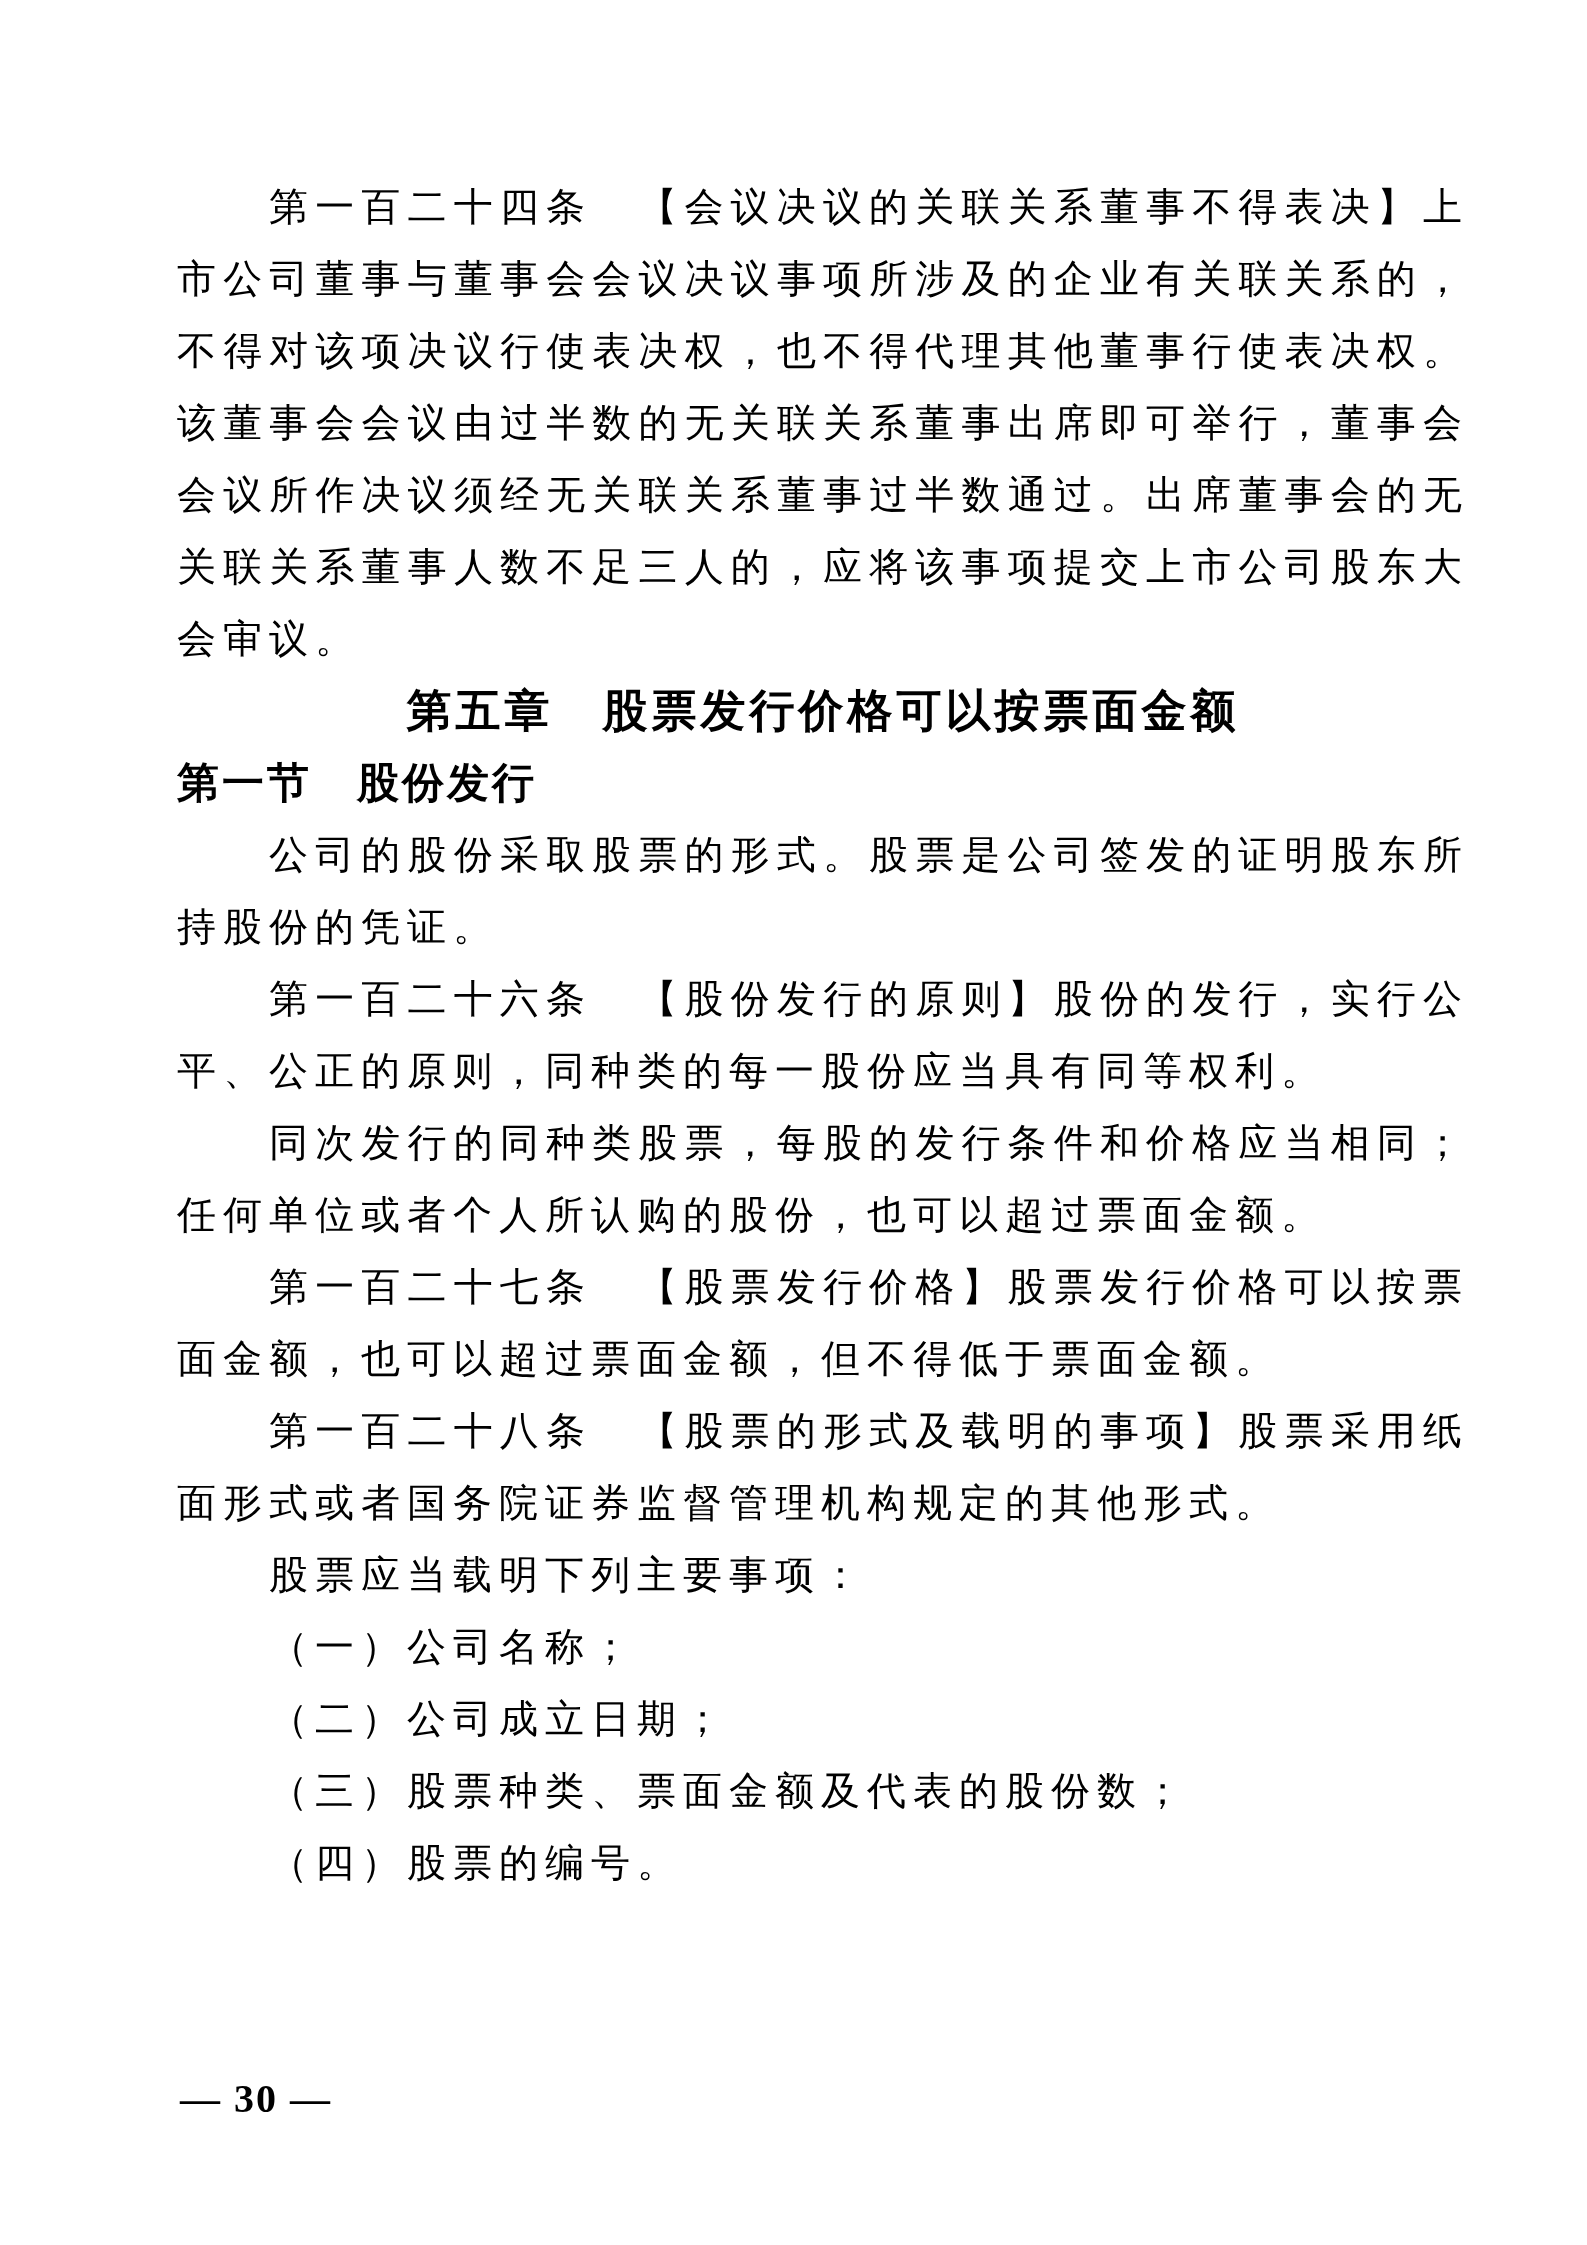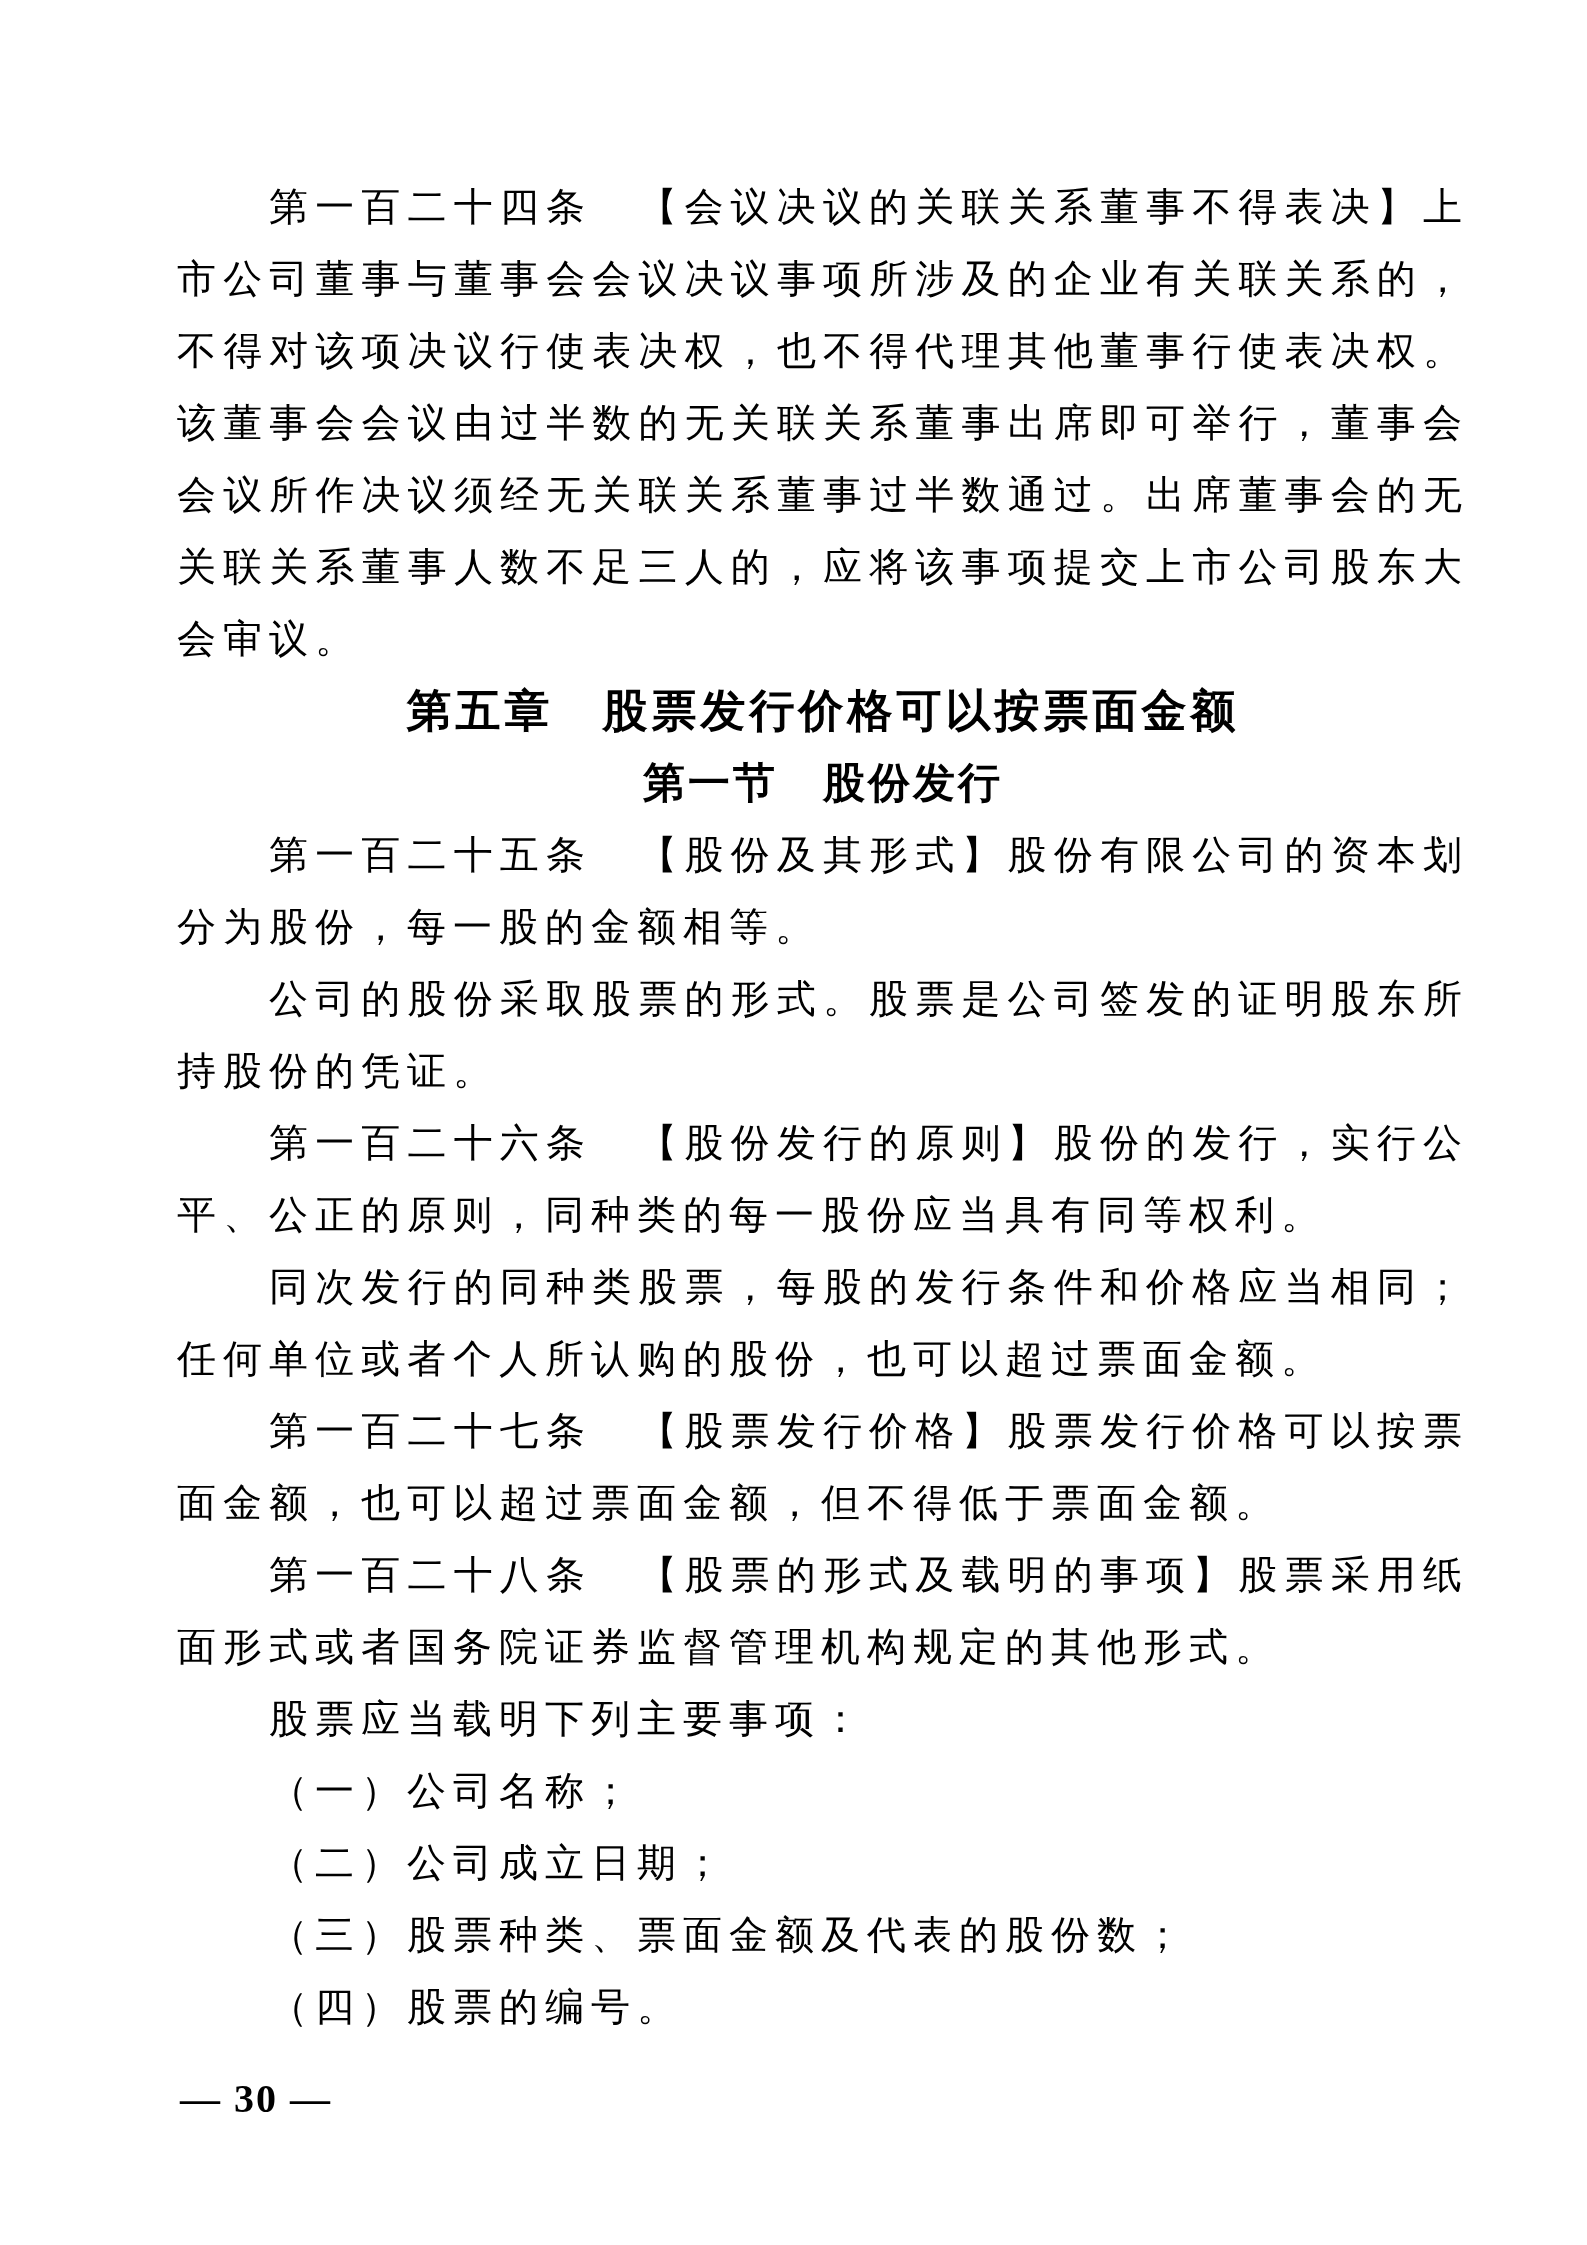--- a/index.html
+++ b/index.html
@@ -42,21 +42,21 @@
   }
   p.chapter-heading {
     text-align: center;
     text-indent: 0;
     font-weight: bold;
     font-size: 45px;
     letter-spacing: 4px;
     line-height: 72px;
   }
   p.section-heading {
-    text-align: center;
+    text-align: left;
     text-indent: 0;
     font-weight: bold;
     font-size: 42px;
     letter-spacing: 3px;
     line-height: 72px;
   }
   .page-number {
     position: absolute;
     left: 180px;
     top: 2075px;
@@ -71,21 +71,20 @@
 
 <div class="page">
 
   <div class="content">
     <p class="article">第一百二十四条　【会议决议的关联关系董事不得表决】上市公司董事与董事会会议决议事项所涉及的企业有关联关系的，不得对该项决议行使表决权，也不得代理其他董事行使表决权。该董事会会议由过半数的无关联关系董事出席即可举行，董事会会议所作决议须经无关联关系董事过半数通过。出席董事会的无关联关系董事人数不足三人的，应将该事项提交上市公司股东大会审议。</p>
 
     <p class="chapter-heading">第五章　股票发行价格可以按票面金额</p>
 
     <p class="section-heading">第一节　股份发行</p>
 
-    <p class="article">第一百二十五条　【股份及其形式】股份有限公司的资本划分为股份，每一股的金额相等。</p>
 
     <p class="paragraph">公司的股份采取股票的形式。股票是公司签发的证明股东所持股份的凭证。</p>
 
     <p class="article">第一百二十六条　【股份发行的原则】股份的发行，实行公平、公正的原则，同种类的每一股份应当具有同等权利。</p>
 
     <p class="paragraph">同次发行的同种类股票，每股的发行条件和价格应当相同；任何单位或者个人所认购的股份，也可以超过票面金额。</p>
 
     <p class="article">第一百二十七条　【股票发行价格】股票发行价格可以按票面金额，也可以超过票面金额，但不得低于票面金额。</p>
 
     <p class="article">第一百二十八条　【股票的形式及载明的事项】股票采用纸面形式或者国务院证券监督管理机构规定的其他形式。</p>

